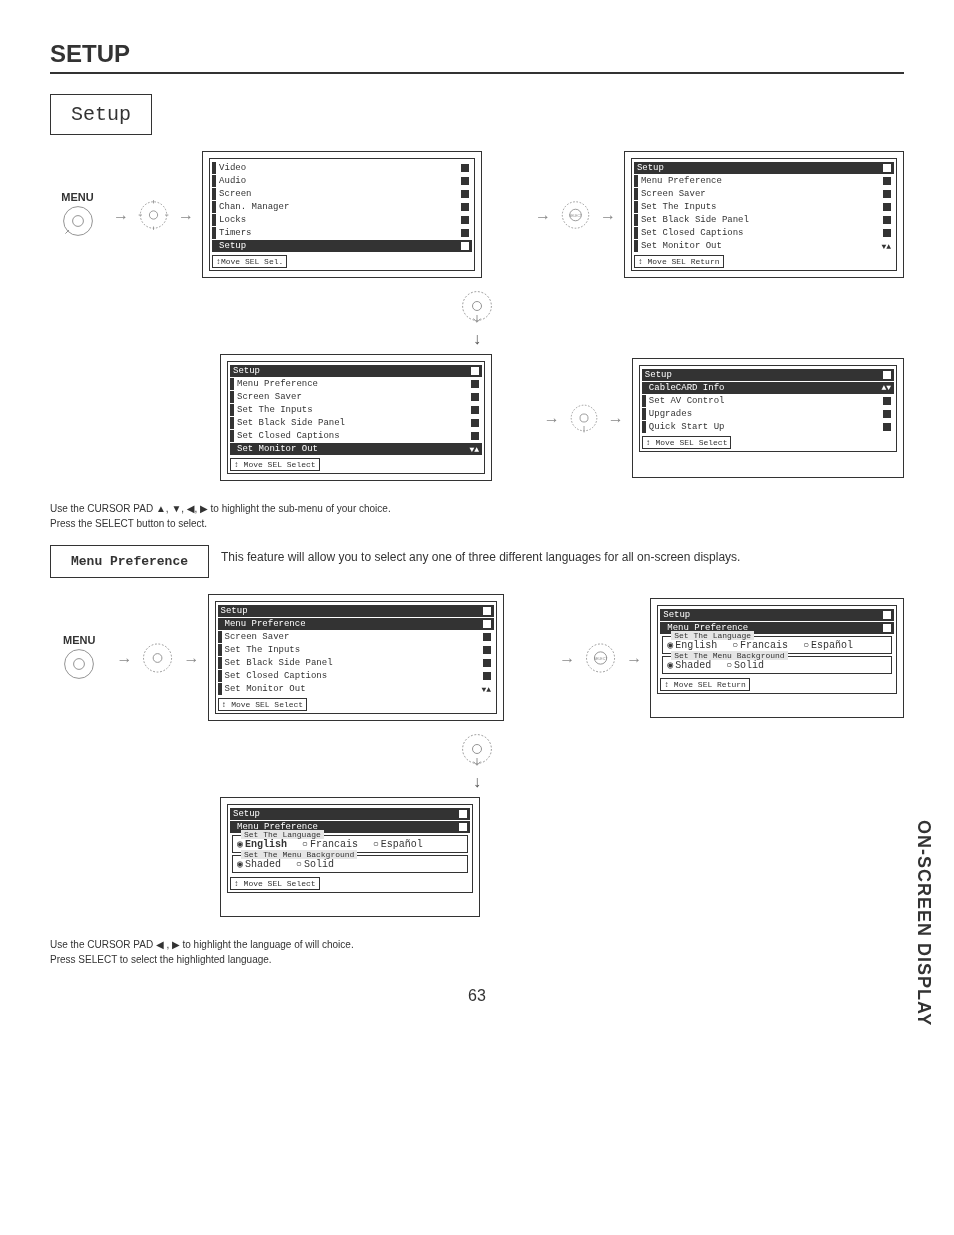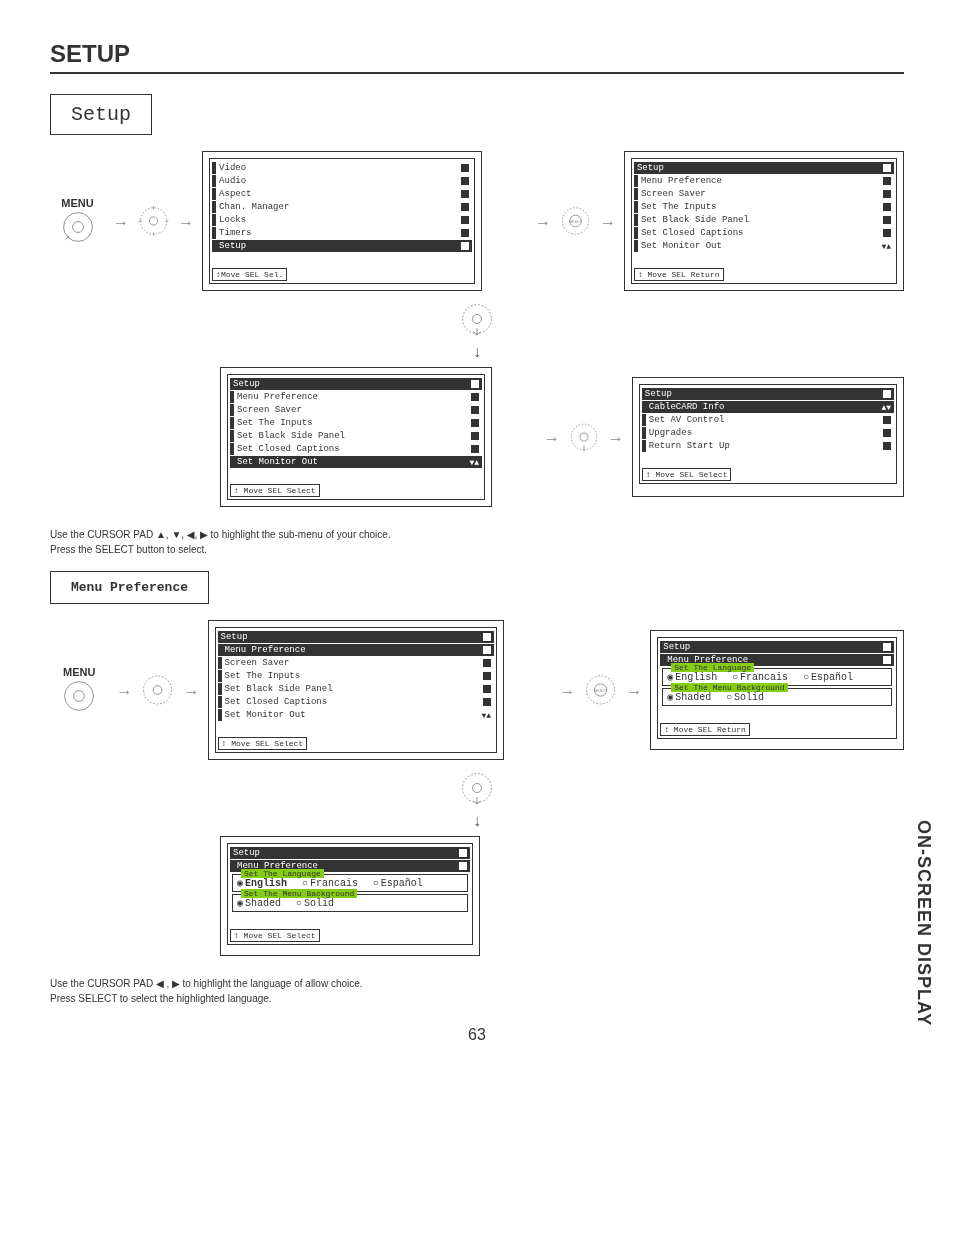--- a/index.html
+++ b/index.html
@@ -54,35 +54,35 @@
     border-left: 4px solid #333;
   }
   .osd-item .icon { width: 8px; height: 8px; background: #333; display: inline-block; }
   .osd-item-hl {
     background: #333; color: #fff;
     border-left: 4px solid #333;
     display: flex; justify-content: space-between; align-items: center;
     padding: 1px 3px; margin: 1px 0;
   }
   .osd-item-hl .icon-w { width: 8px; height: 8px; background: #fff; display: inline-block; }
-  .osd-foot { font-size: 8px; padding: 1px 3px; margin-top: 15px; border:1px solid #333; display:inline-block;}
+  .osd-foot { font-size: 8px; padding: 1px 3px; margin-top: 2px; border:1px solid #333; display:inline-block;}
   .down-arrow-img { text-align: center; margin: 6px auto; font-size: 16px; color: #555; }
   .body-text { font-size: 10px; line-height: 1.5; margin: 14px 0; }
   .side-label {
     position: absolute;
     right: 20px;
     top: 820px;
     writing-mode: vertical-rl;
     font-size: 18px;
     font-weight: bold;
     letter-spacing: 1px;
   }
   .page-num { text-align: center; font-size: 16px; margin-top: 20px; }
   .lang-group { border: 1px solid #333; margin: 2px; padding: 2px 4px; position: relative; font-size: 8px;}
-  .lang-group-label { position: absolute; top: -6px; left: 8px; background: #84cc16; padding: 0 3px; font-size: 8px;}
+  .lang-group-label { position: absolute; top: -6px; left: 8px; background: #e5e5e5; padding: 0 3px; font-size: 8px;}
   .radio { display: inline-block; margin-right: 10px; font-size: 10px;}
   .radio::before { content: "○"; margin-right: 2px; }
   .radio.sel::before { content: "◉"; }
   .osd-wide { width: 260px; }
   .scroll-icon { font-size: 8px; }
   .col-stack { display:flex; flex-direction: column; align-items: center; justify-content: flex-end; }
 </style>
 </head>
 <body>
 
@@ -115,21 +115,21 @@
       <div class="osd-box">
         <div class="osd-item">
             <span>Video</span>
             <span class="icon"></span>
           </div>
         <div class="osd-item">
             <span>Audio</span>
             <span class="icon"></span>
           </div>
         <div class="osd-item">
-            <span>Aspect</span>
+            <span>Screen</span>
             <span class="icon"></span>
           </div>
         <div class="osd-item">
             <span>Chan. Manager</span>
             <span class="icon"></span>
           </div>
         <div class="osd-item">
             <span>Locks</span>
             <span class="icon"></span>
           </div>
@@ -255,36 +255,37 @@
           </div>
         <div class="osd-item">
             <span>Set AV Control</span>
             <span class="icon"></span>
           </div>
         <div class="osd-item">
             <span>Upgrades</span>
             <span class="icon"></span>
           </div>
         <div class="osd-item">
-            <span>Return Start Up</span>
+            <span>Quick Start Up</span>
             <span class="icon"></span>
           </div>
         <div class="osd-foot">↕ Move  SEL Select</div>
       </div>
     </div>
   </div>
 </div>
 
 <div class="body-text">
   <div>Use the CURSOR PAD ▲, ▼, ◀, ▶ to highlight the sub-menu of your choice.</div>
   <div>Press the SELECT button to select.</div>
 </div>
 
 <div class="inline-title-block">
   <div class="title-box" style="font-size:13px; font-weight:bold;">Menu Preference</div>
+  <div class="intro-text">This feature will allow you to select any one of three different languages for all on-screen displays.</div>
 </div>
 
 <div class="flow-area">
 
   <div class="flow-row">
     <div class="col-stack" style="width:60px;">
       <div class="menu-label">MENU</div>
       <svg class="dpad-svg" viewBox="0 0 40 40">
           <circle cx="20" cy="20" r="16" fill="none" stroke="#888"></circle>
           <circle cx="20" cy="20" r="6" fill="none" stroke="#888"></circle>
@@ -397,19 +398,19 @@
           <span class="radio sel">Shaded</span>
           <span class="radio">Solid</span>
         </div>
         <div class="osd-foot">↕ Move  SEL Select</div>
       </div>
     </div>
   </div>
 </div>
 
 <div class="body-text">
-  <div>Use the CURSOR PAD ◀ , ▶ to highlight the language of allow choice.</div>
+  <div>Use the CURSOR PAD ◀ , ▶ to highlight the language of will choice.</div>
   <div>Press SELECT to select the highlighted language.</div>
 </div>
 
 <div class="side-label">ON-SCREEN DISPLAY</div>
 
 <div class="page-num">63</div>
 
 </body></html>

